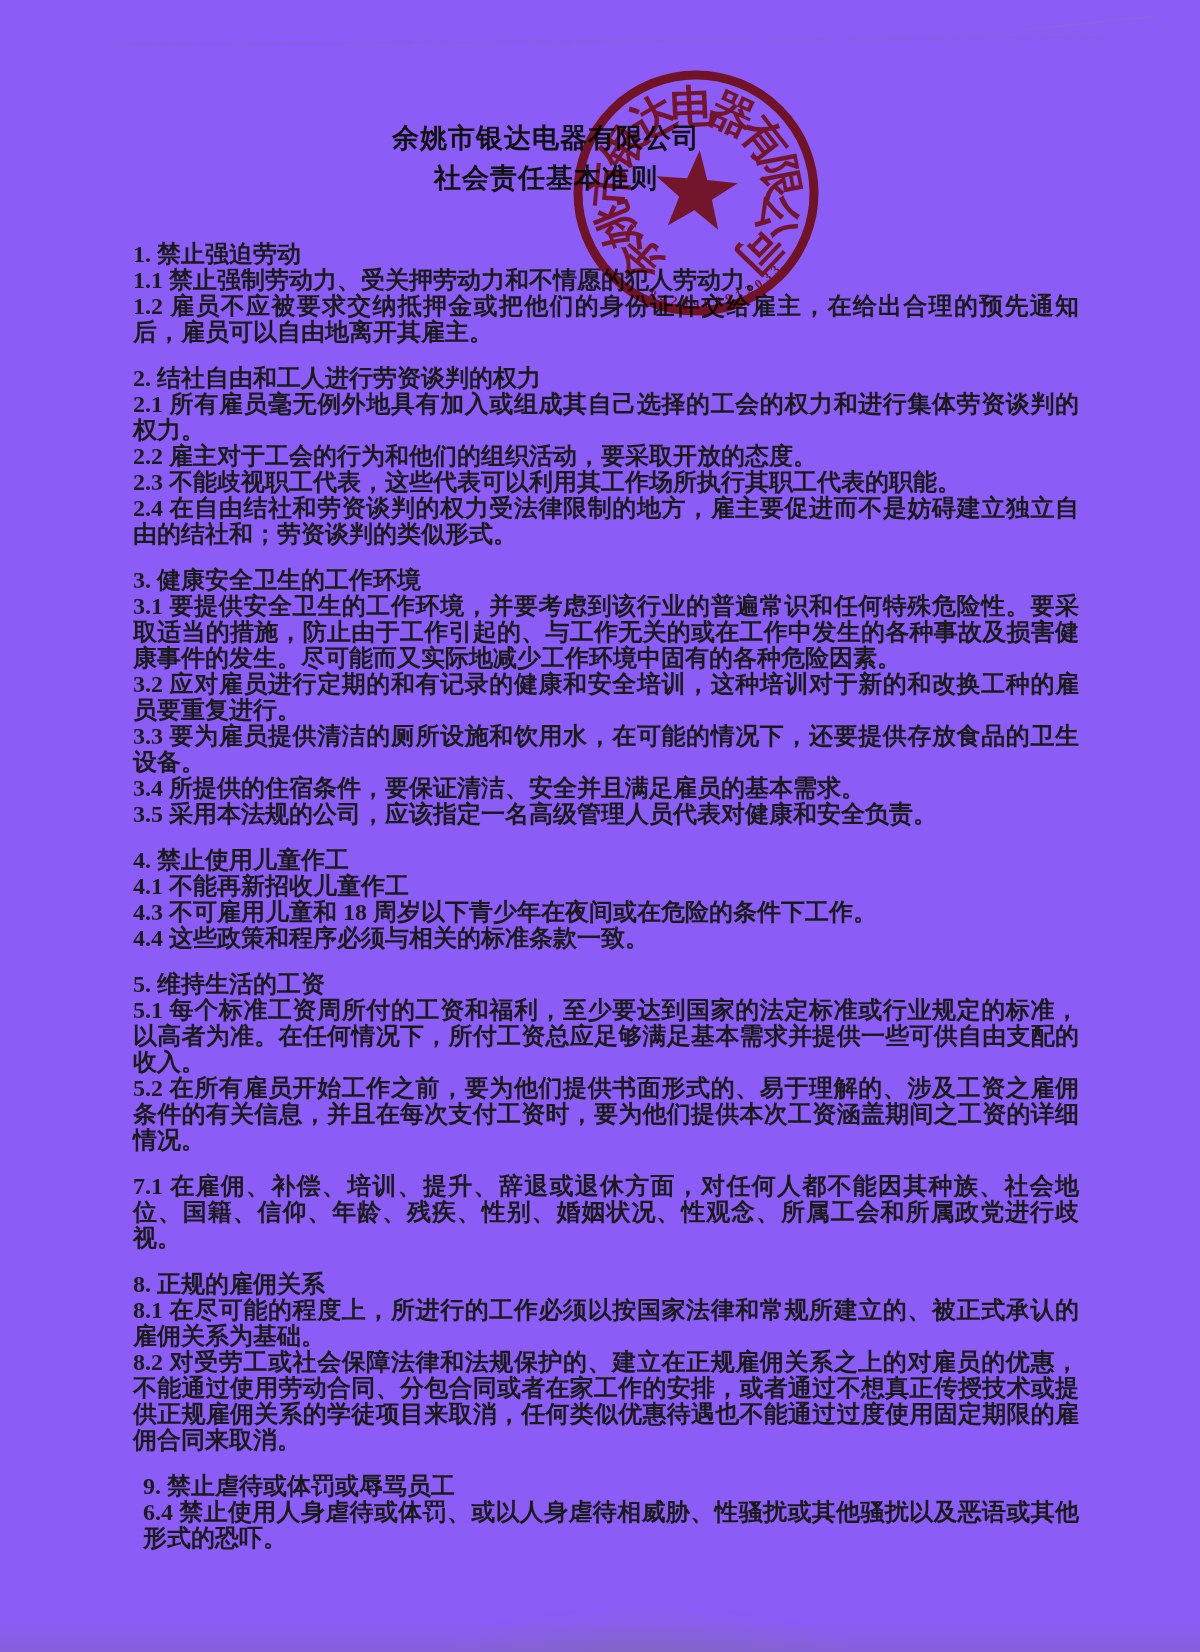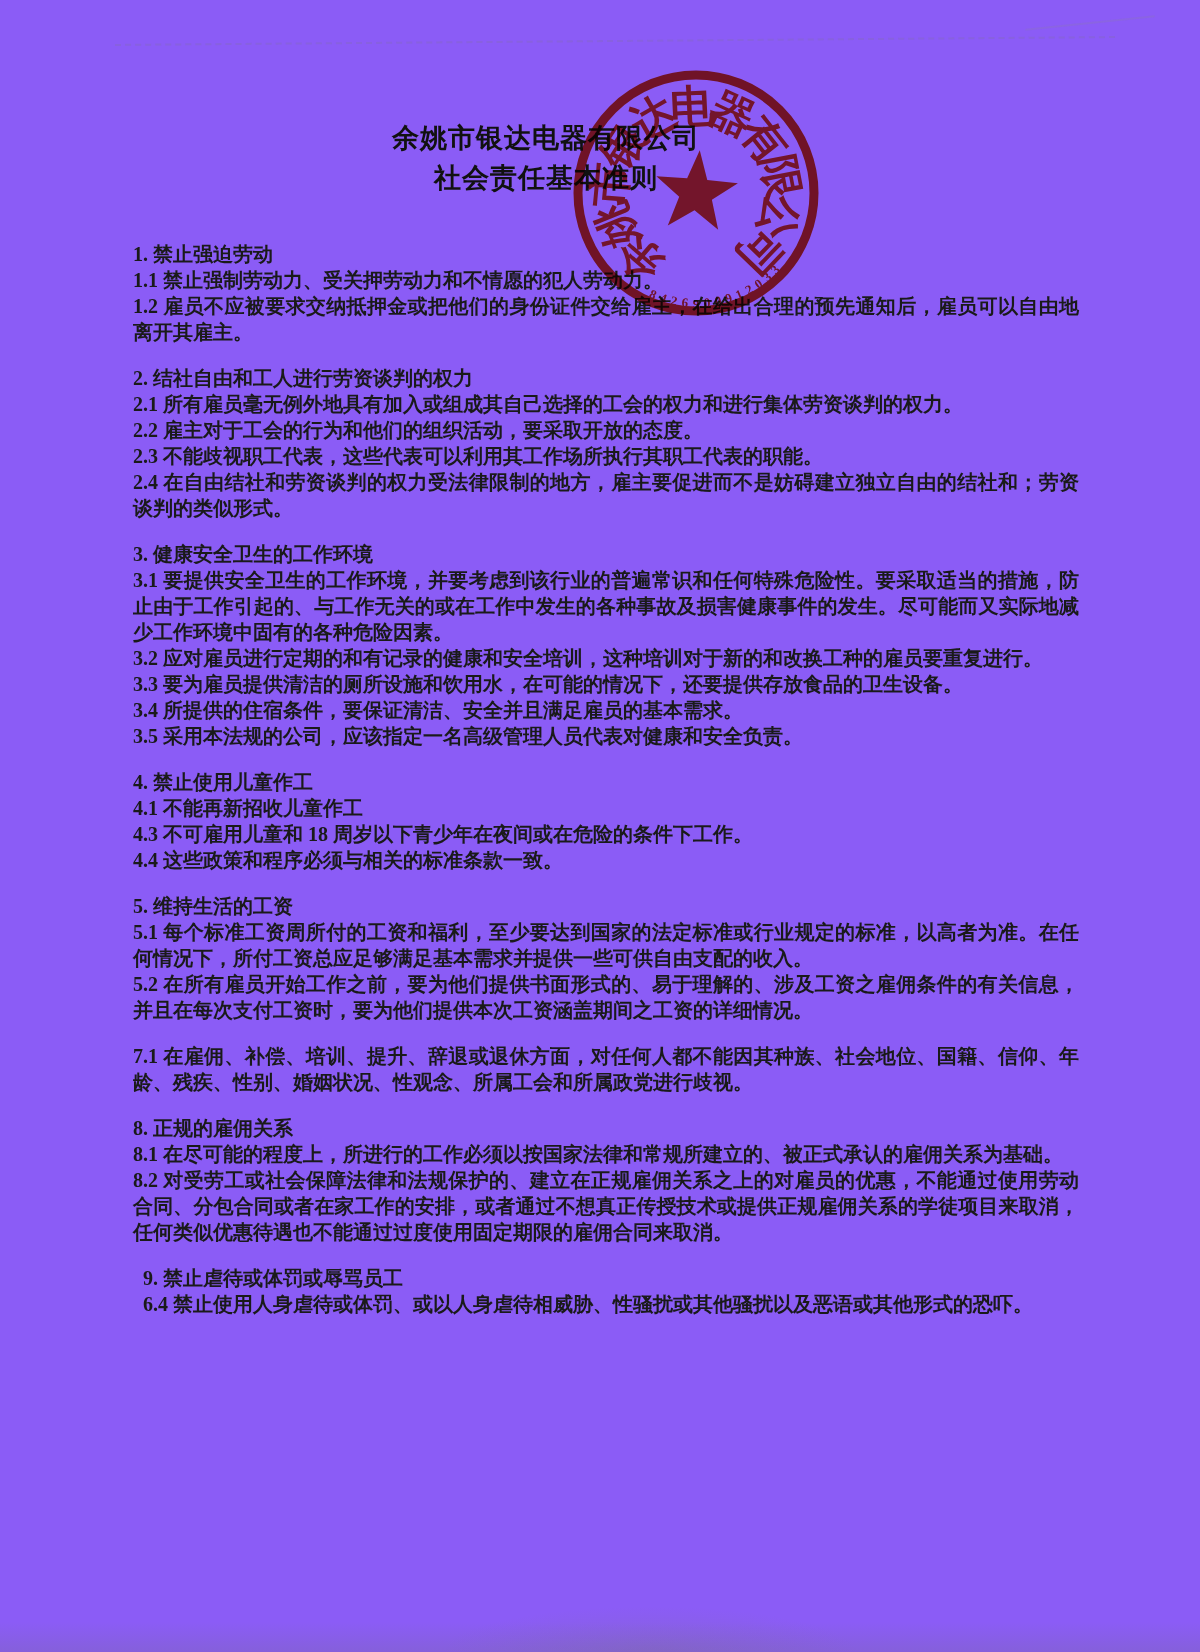--- a/index.html
+++ b/index.html
@@ -36,21 +36,21 @@
     margin:0;text-align:center;
     font-family:"Liberation Sans", sans-serif;
     font-weight:700;font-size:27px;line-height:32px;
     color:#111;letter-spacing:1px;
   }
   .doc-title.line1{top:122px;}
   .doc-title.line2{top:162px;}
 
   .content{
     position:absolute;left:133px;top:241px;width:946px;
-    font-size:20px;line-height:26px;font-weight:600;
+    font-size:24px;line-height:26px;font-weight:600;
     text-align:justify;
   }
   .content p{margin:0;}
   .section{margin:0 0 20px 0;}
   .section.indented{padding-left:10px;}
 
   .seal{
     position:absolute;left:563px;top:60px;width:266px;height:266px;
     mix-blend-mode:multiply;opacity:0.93;
     pointer-events:none;

